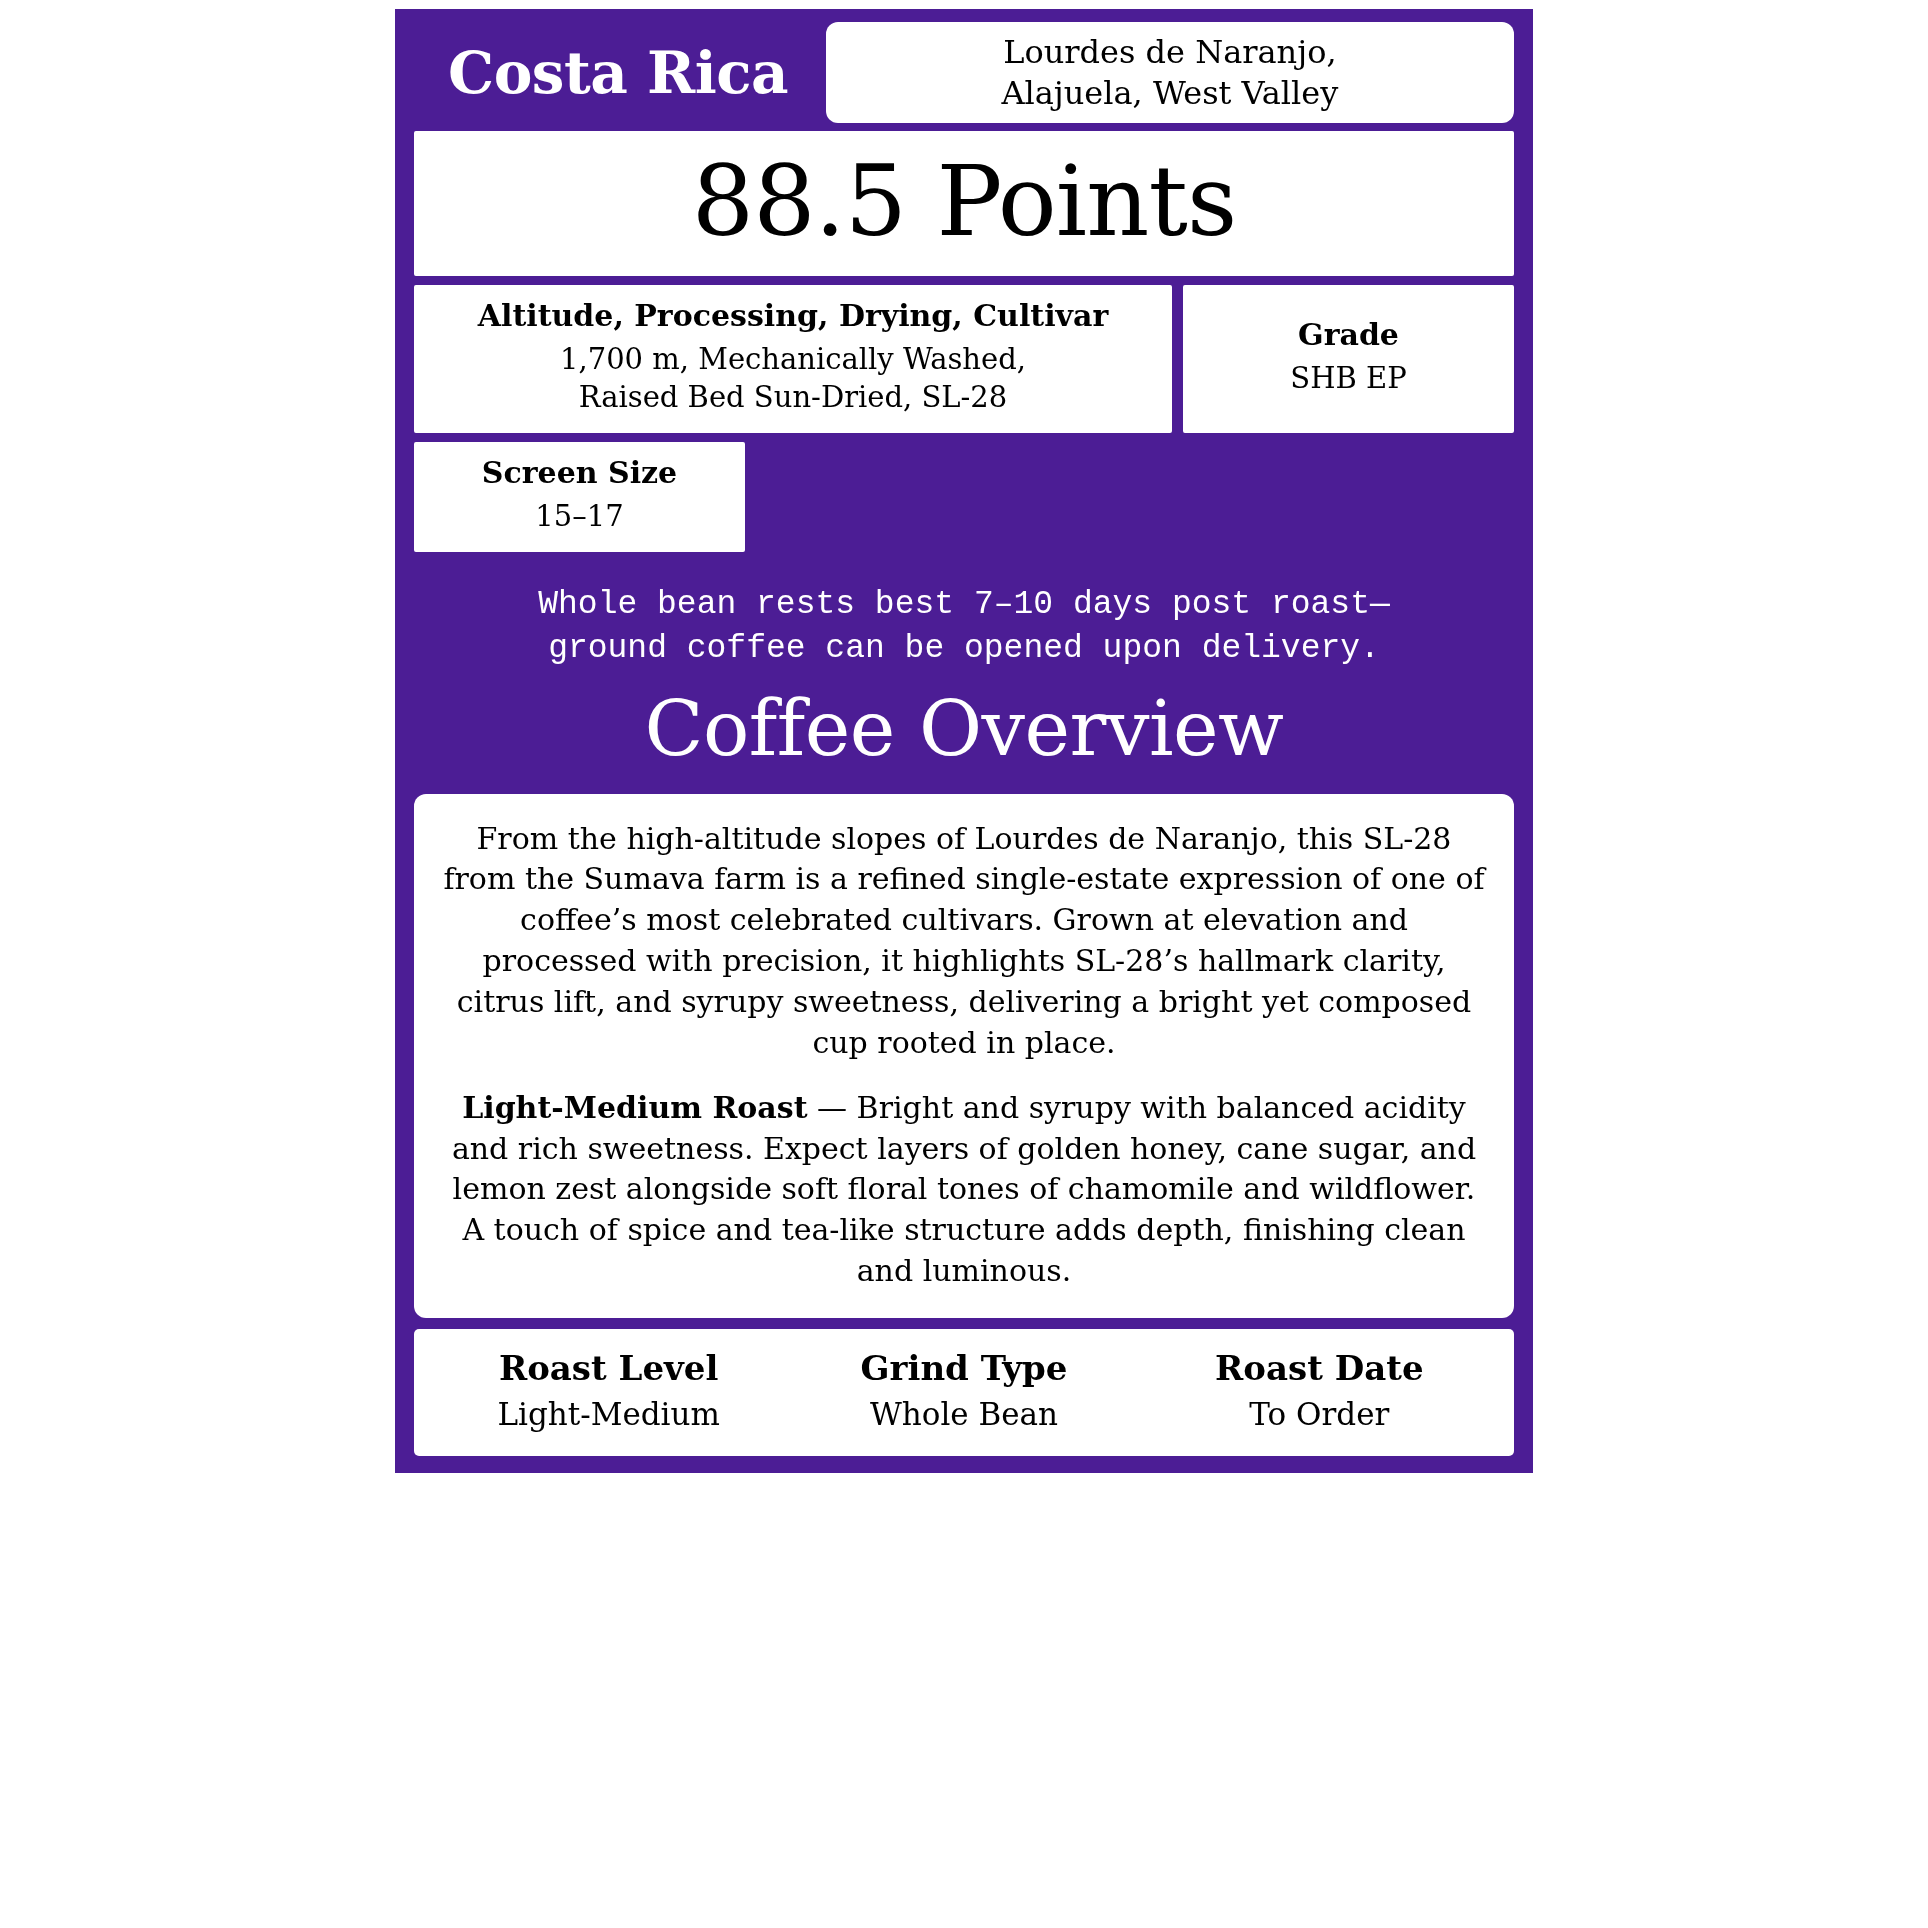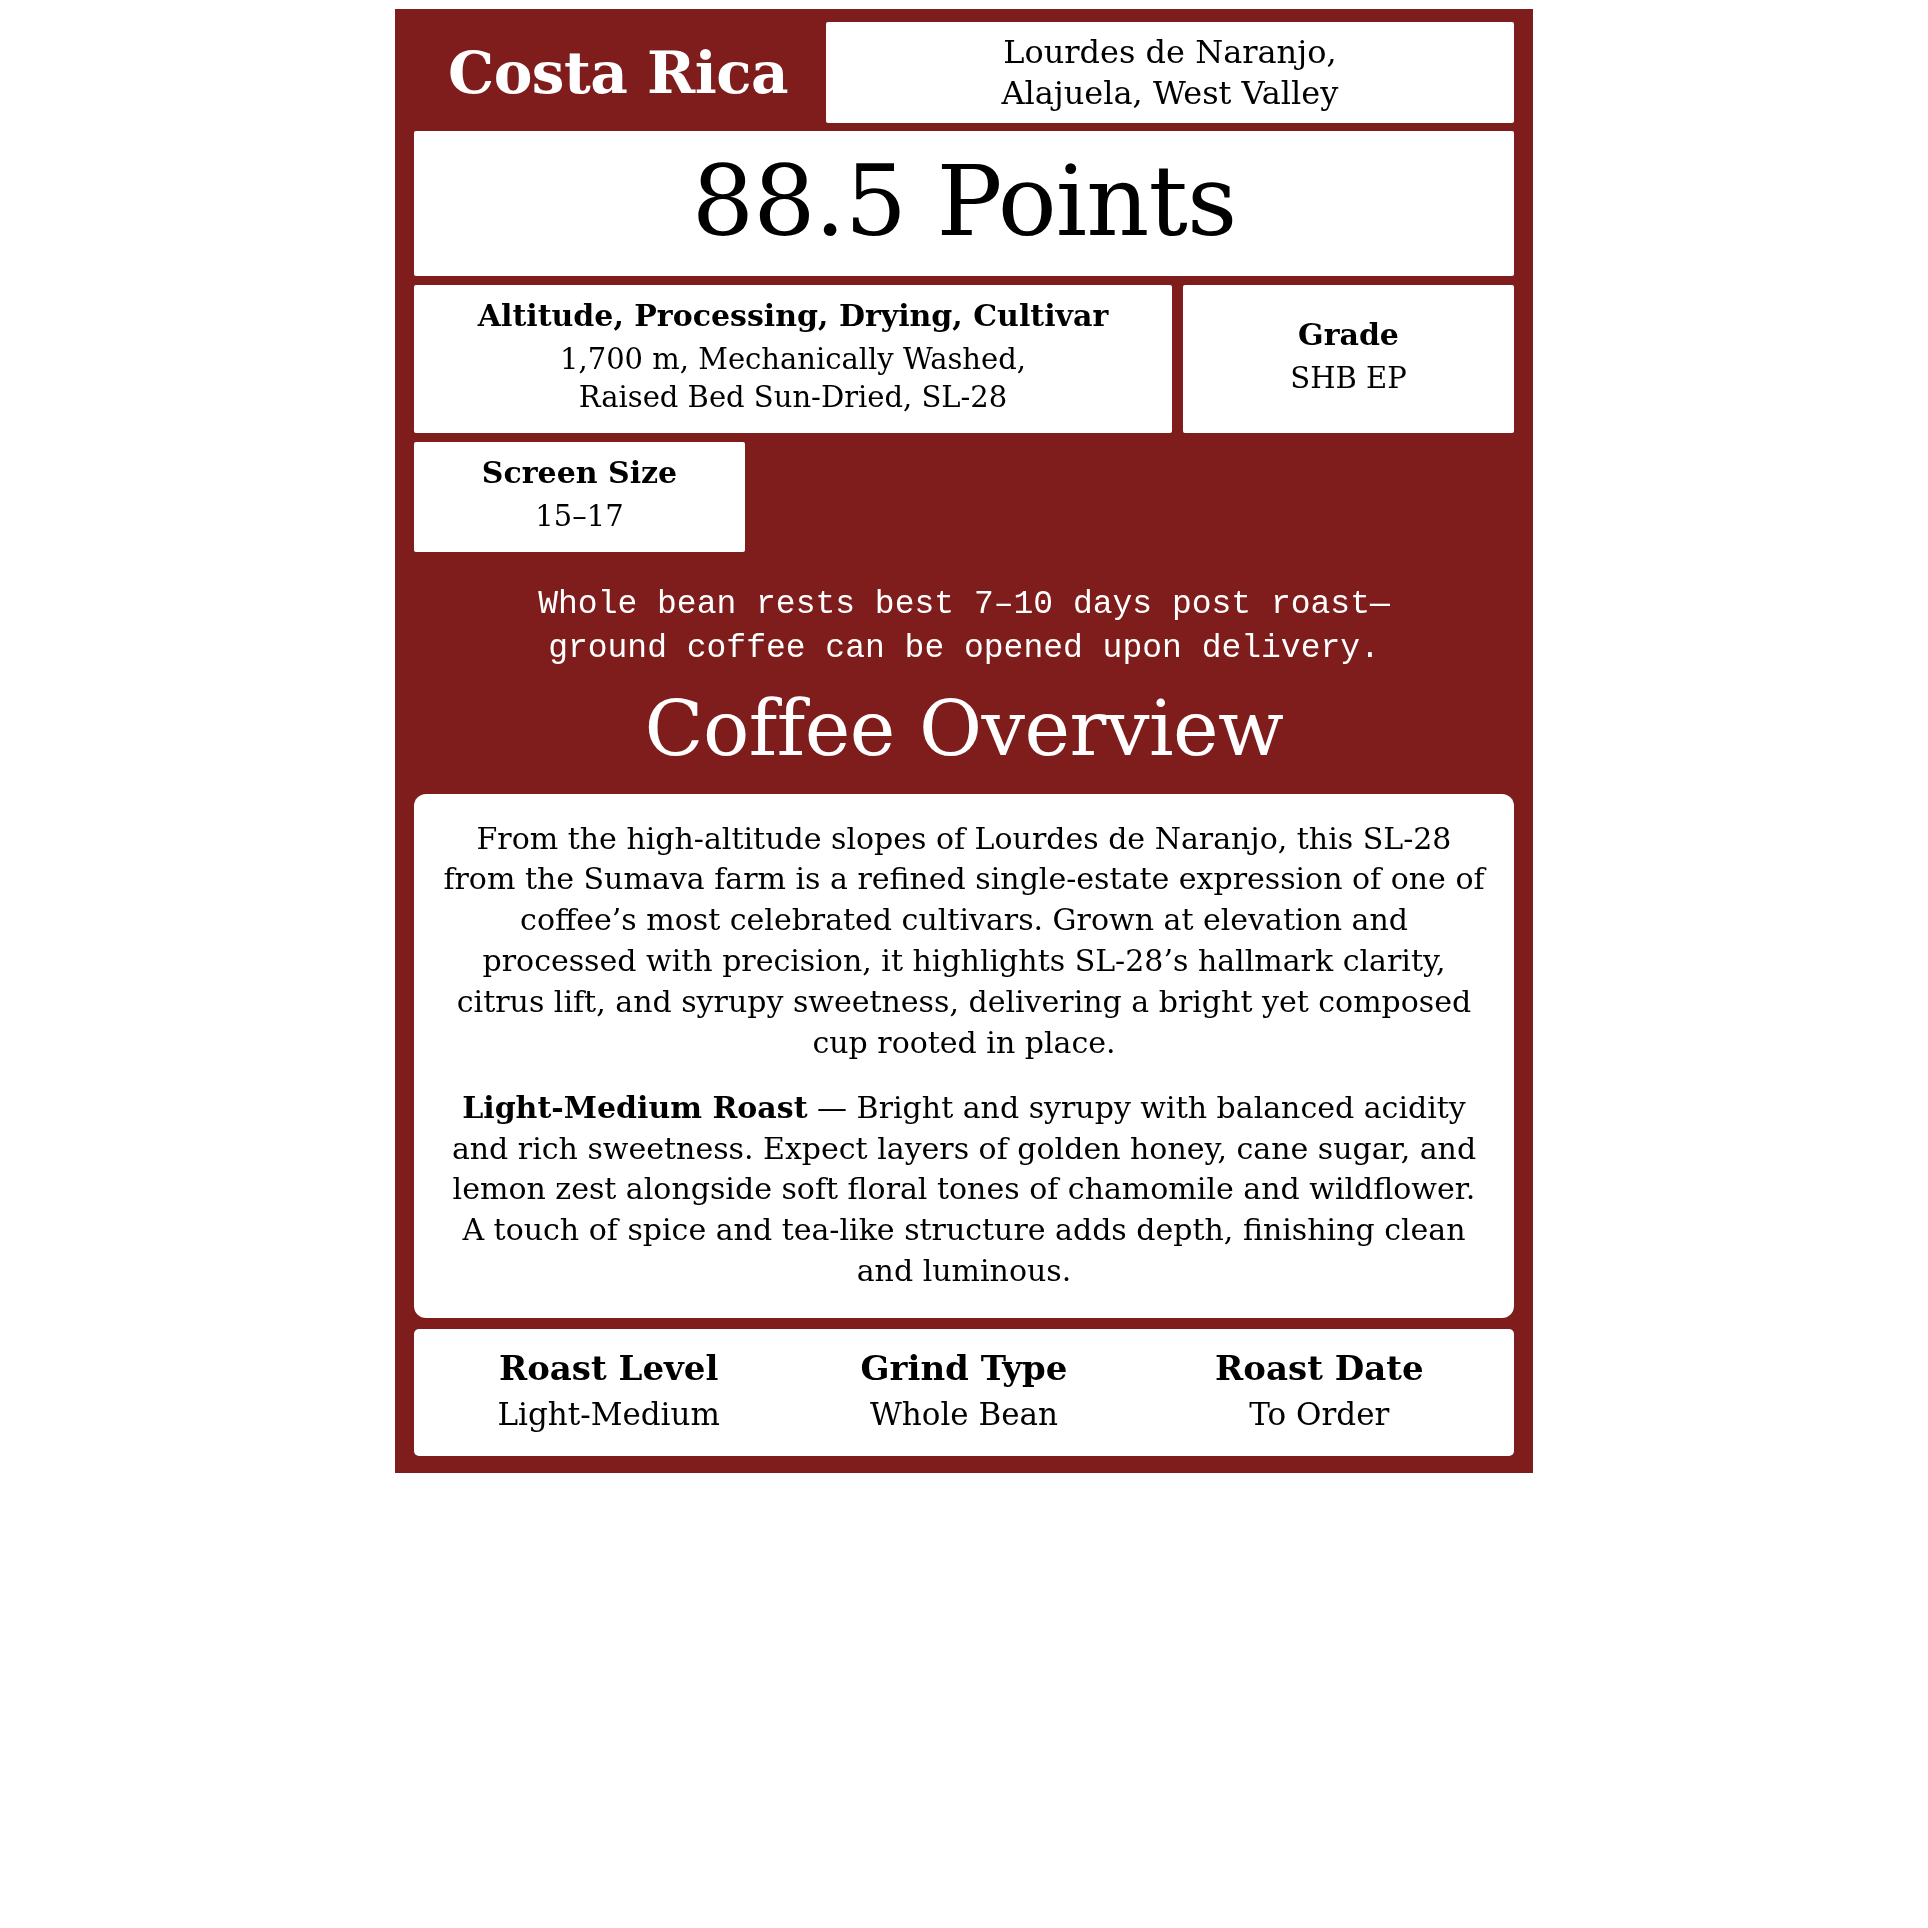--- a/index.html
+++ b/index.html
@@ -13,21 +13,21 @@
     font-family: "DejaVu Serif", serif;
     color: #000000;
     display: flex;
     align-items: flex-start;
     justify-content: center;
   }
 
   .label {
     width: 1138px;
     margin-top: 9.4px;
-    background: #7f1d1d;
+    background: #4c1d95;
     box-sizing: border-box;
     display: flex;
     flex-direction: column;
   }
 
   
   .header-row {
     display: flex;
     align-items: stretch;
     padding: 13px 19px 7.5px 19px;
@@ -40,21 +40,21 @@
     font-weight: 700;
     letter-spacing: -0.5px;
     padding: 11.3px 24.5px 11.3px 34px;
     display: flex;
     align-items: center;
   }
   .origin-detail {
     flex: 1 1 auto;
     background: #ffffff;
     color: #000000;
-    border-radius: 2px;
+    border-radius: 12px;
     display: flex;
     flex-direction: column;
     align-items: center;
     justify-content: center;
     text-align: center;
     font-size: 32px;
     line-height: 1.28;
     padding: 9.4px 13px;
   }
 

